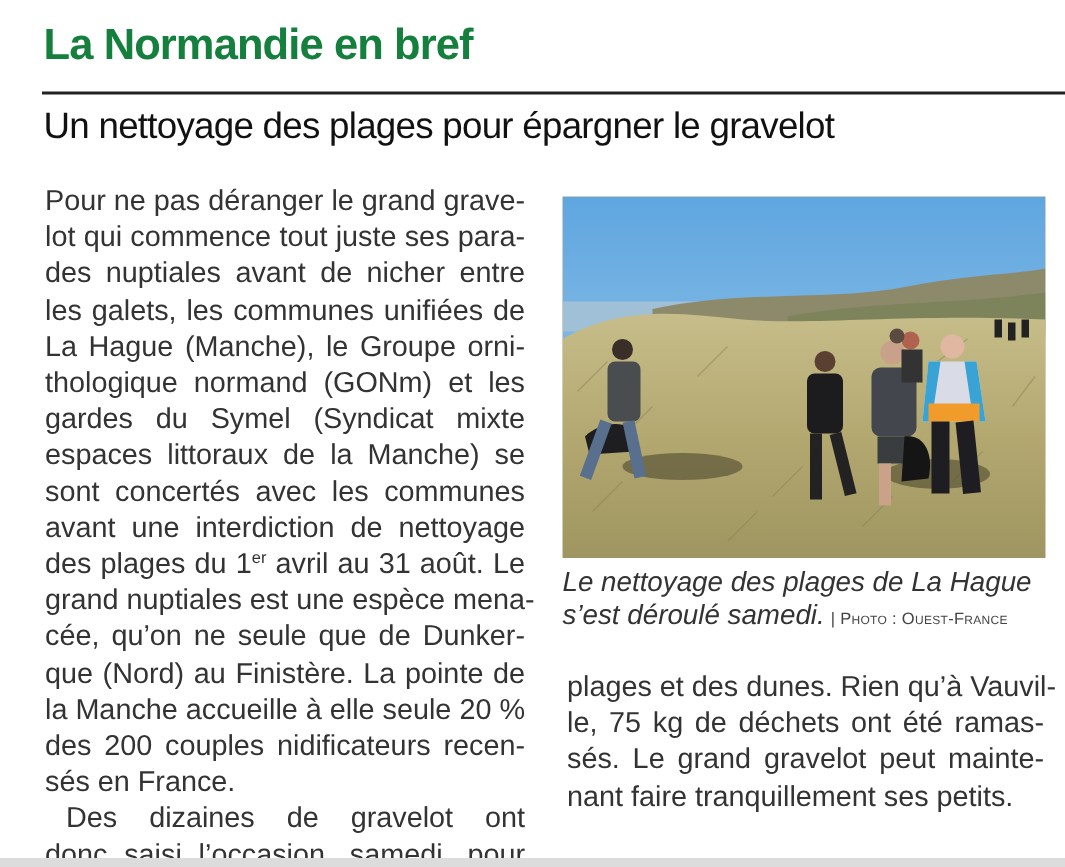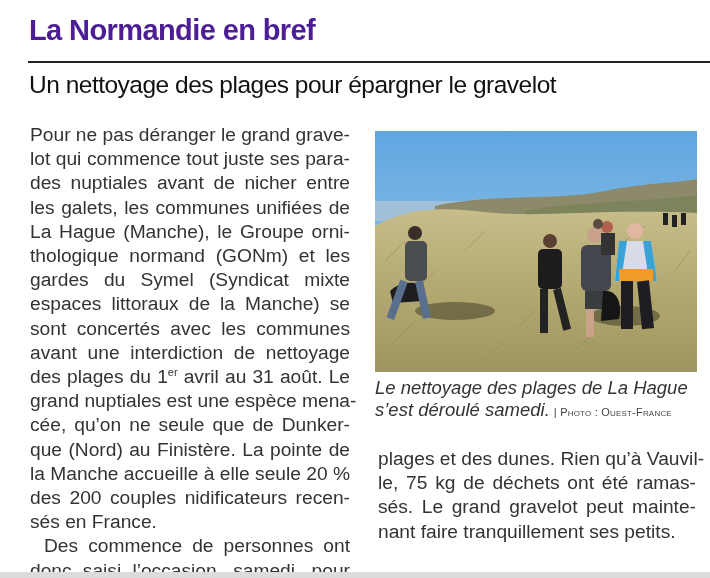--- a/index.html
+++ b/index.html
@@ -4,21 +4,21 @@
   <style>
     html, body { margin: 0; padding: 0; }
     body {
       width: 710px; height: 578px; overflow: hidden;
       background: #ffffff; position: relative;
       font-family: "Liberation Sans", sans-serif;
       color: #2a2a2a;
     }
     .section-title {
       position: absolute; left: 29px; top: 14px;
-      font-size: 29px; font-weight: bold; color: #4c1d95;
+      font-size: 29px; font-weight: bold; color: #15803d;
       letter-spacing: -0.6px; margin: 0;
     }
     .rule {
       position: absolute; left: 28px; top: 61px; width: 682px; height: 2px;
       background: #222;
     }
     .headline {
       position: absolute; left: 29px; top: 71px;
       font-size: 24.5px; font-weight: normal; color: #111;
       letter-spacing: -0.5px; margin: 0; white-space: nowrap;
@@ -67,21 +67,21 @@
   <span class="line">espaces littoraux de la Manche) se</span>
   <span class="line">sont concertés avec les communes</span>
   <span class="line">avant une interdiction de nettoyage</span>
   <span class="line"><span>des plages du 1</span><sup>er</sup><span> avril au 31 août. Le</span></span>
   <span class="line">grand nuptiales est une espèce mena-</span>
   <span class="line">cée, qu’on ne seule que de Dunker-</span>
   <span class="line">que (Nord) au Finistère. La pointe de</span>
   <span class="line">la Manche accueille à elle seule 20 %</span>
   <span class="line">des 200 couples nidificateurs recen-</span>
   <span class="line last">sés en France.</span>
-  <span class="line indent">Des commence de personnes ont</span>
+  <span class="line indent">Des dizaines de gravelot ont</span>
   <span class="line">donc saisi l’occasion, samedi, pour</span>
 </div>
 
 <div class="photo" role="img" aria-label="Groupe de bénévoles marchant dans les dunes herbeuses de La Hague sous un ciel bleu, la mer et les collines en arrière-plan">
   <svg width="322" height="241" viewBox="0 0 322 241">
     <defs>
       <linearGradient id="sky" x1="0" y1="0" x2="0" y2="1">
         <stop offset="0" stop-color="#5fa6e0"></stop>
         <stop offset="1" stop-color="#a9cfe9"></stop>
       </linearGradient>

